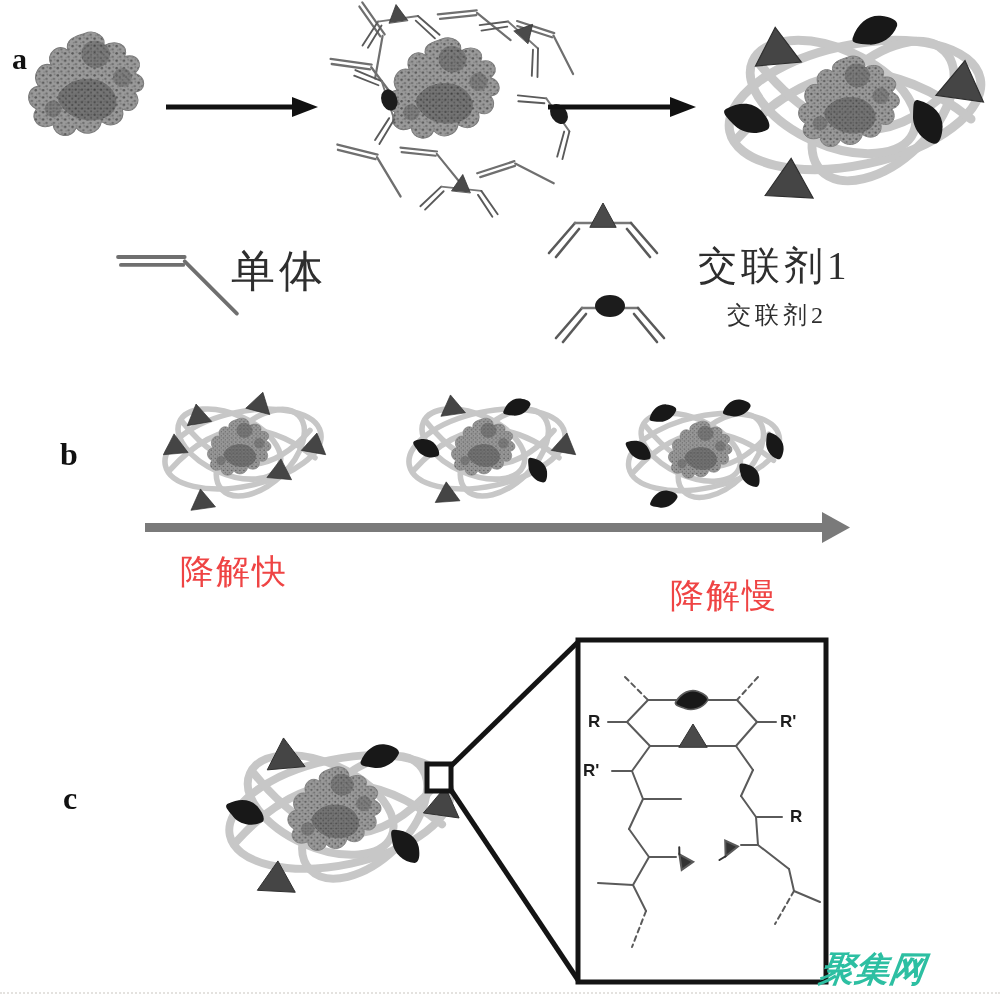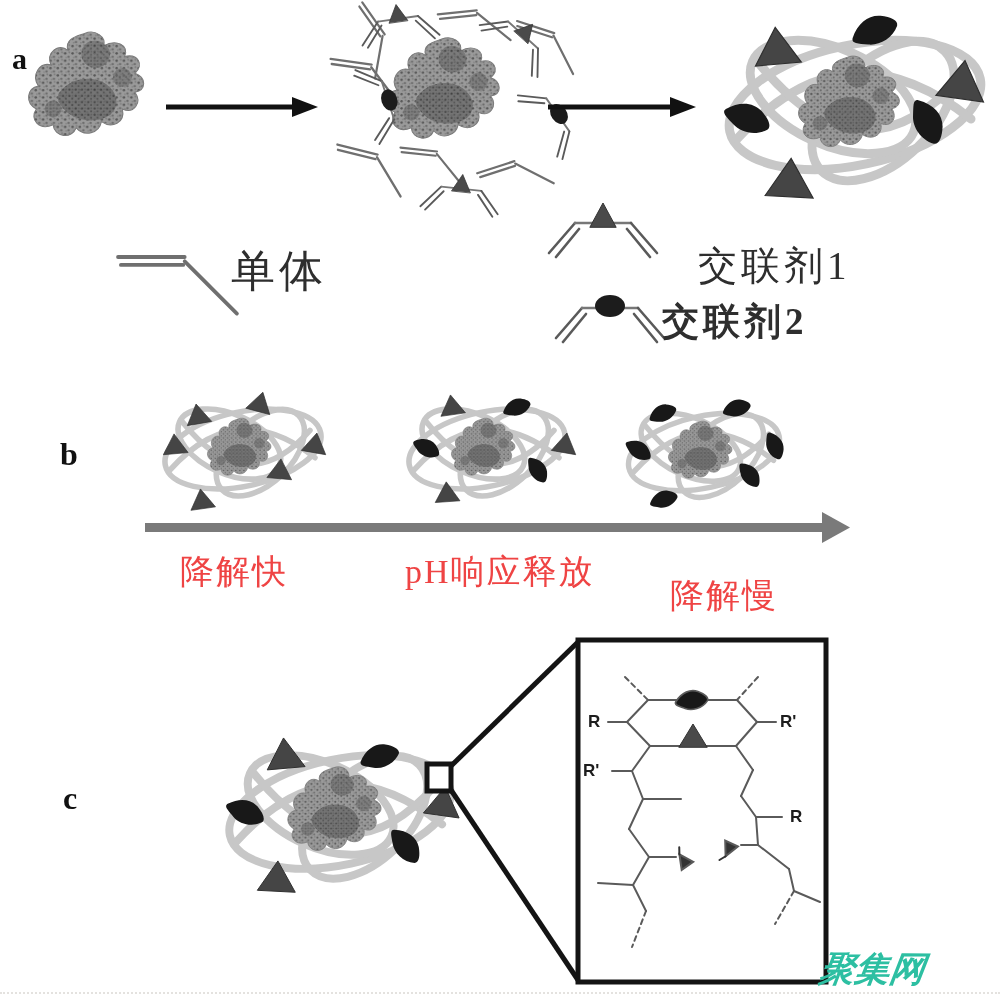--- a/index.html
+++ b/index.html
@@ -244,24 +244,23 @@
       <use href="#frag" transform="translate(729,849) rotate(205)"></use>
     </g>
   </svg>
 
   <span class="txt panel-label" style="left:12px;top:44px;">a</span>
   <span class="txt panel-label" style="left:60px;top:438px;font-size:32px;">b</span>
   <span class="txt panel-label" style="left:63px;top:782px;font-size:32px;">c</span>
 
   <span class="txt legend-label" style="left:231px;top:250px;">单体</span>
   <span class="txt legend-label" style="left:698px;top:231px;font-size:39px;margin-top:15px;">交联剂1</span>
-  <span class="txt legend-label" style="left:662px;top:303px;font-size:37px;font-weight:bold;">交联剂2</span>
+  <span class="txt legend-label" style="left:727px;top:303px;font-size:24px;">交联剂2</span>
 
   <span class="txt axis-label" style="left:180px;top:555px;">降解快</span>
-  <span class="txt axis-label" style="left:405px;top:555px;">pH响应释放</span>
   <span class="txt axis-label" style="left:670px;top:555px;margin-top:24px;">降解慢</span>
 
   <span class="txt chem-label" style="left:588px;top:713px;">R</span>
   <span class="txt chem-label" style="left:780px;top:713px;">R'</span>
   <span class="txt chem-label" style="left:583px;top:762px;">R'</span>
   <span class="txt chem-label" style="left:790px;top:808px;">R</span>
 
   <span class="txt watermark" style="left:820px;top:951px;transform:skewX(-8deg);">聚集网</span>
 
   <div class="bottom-dots"></div>

